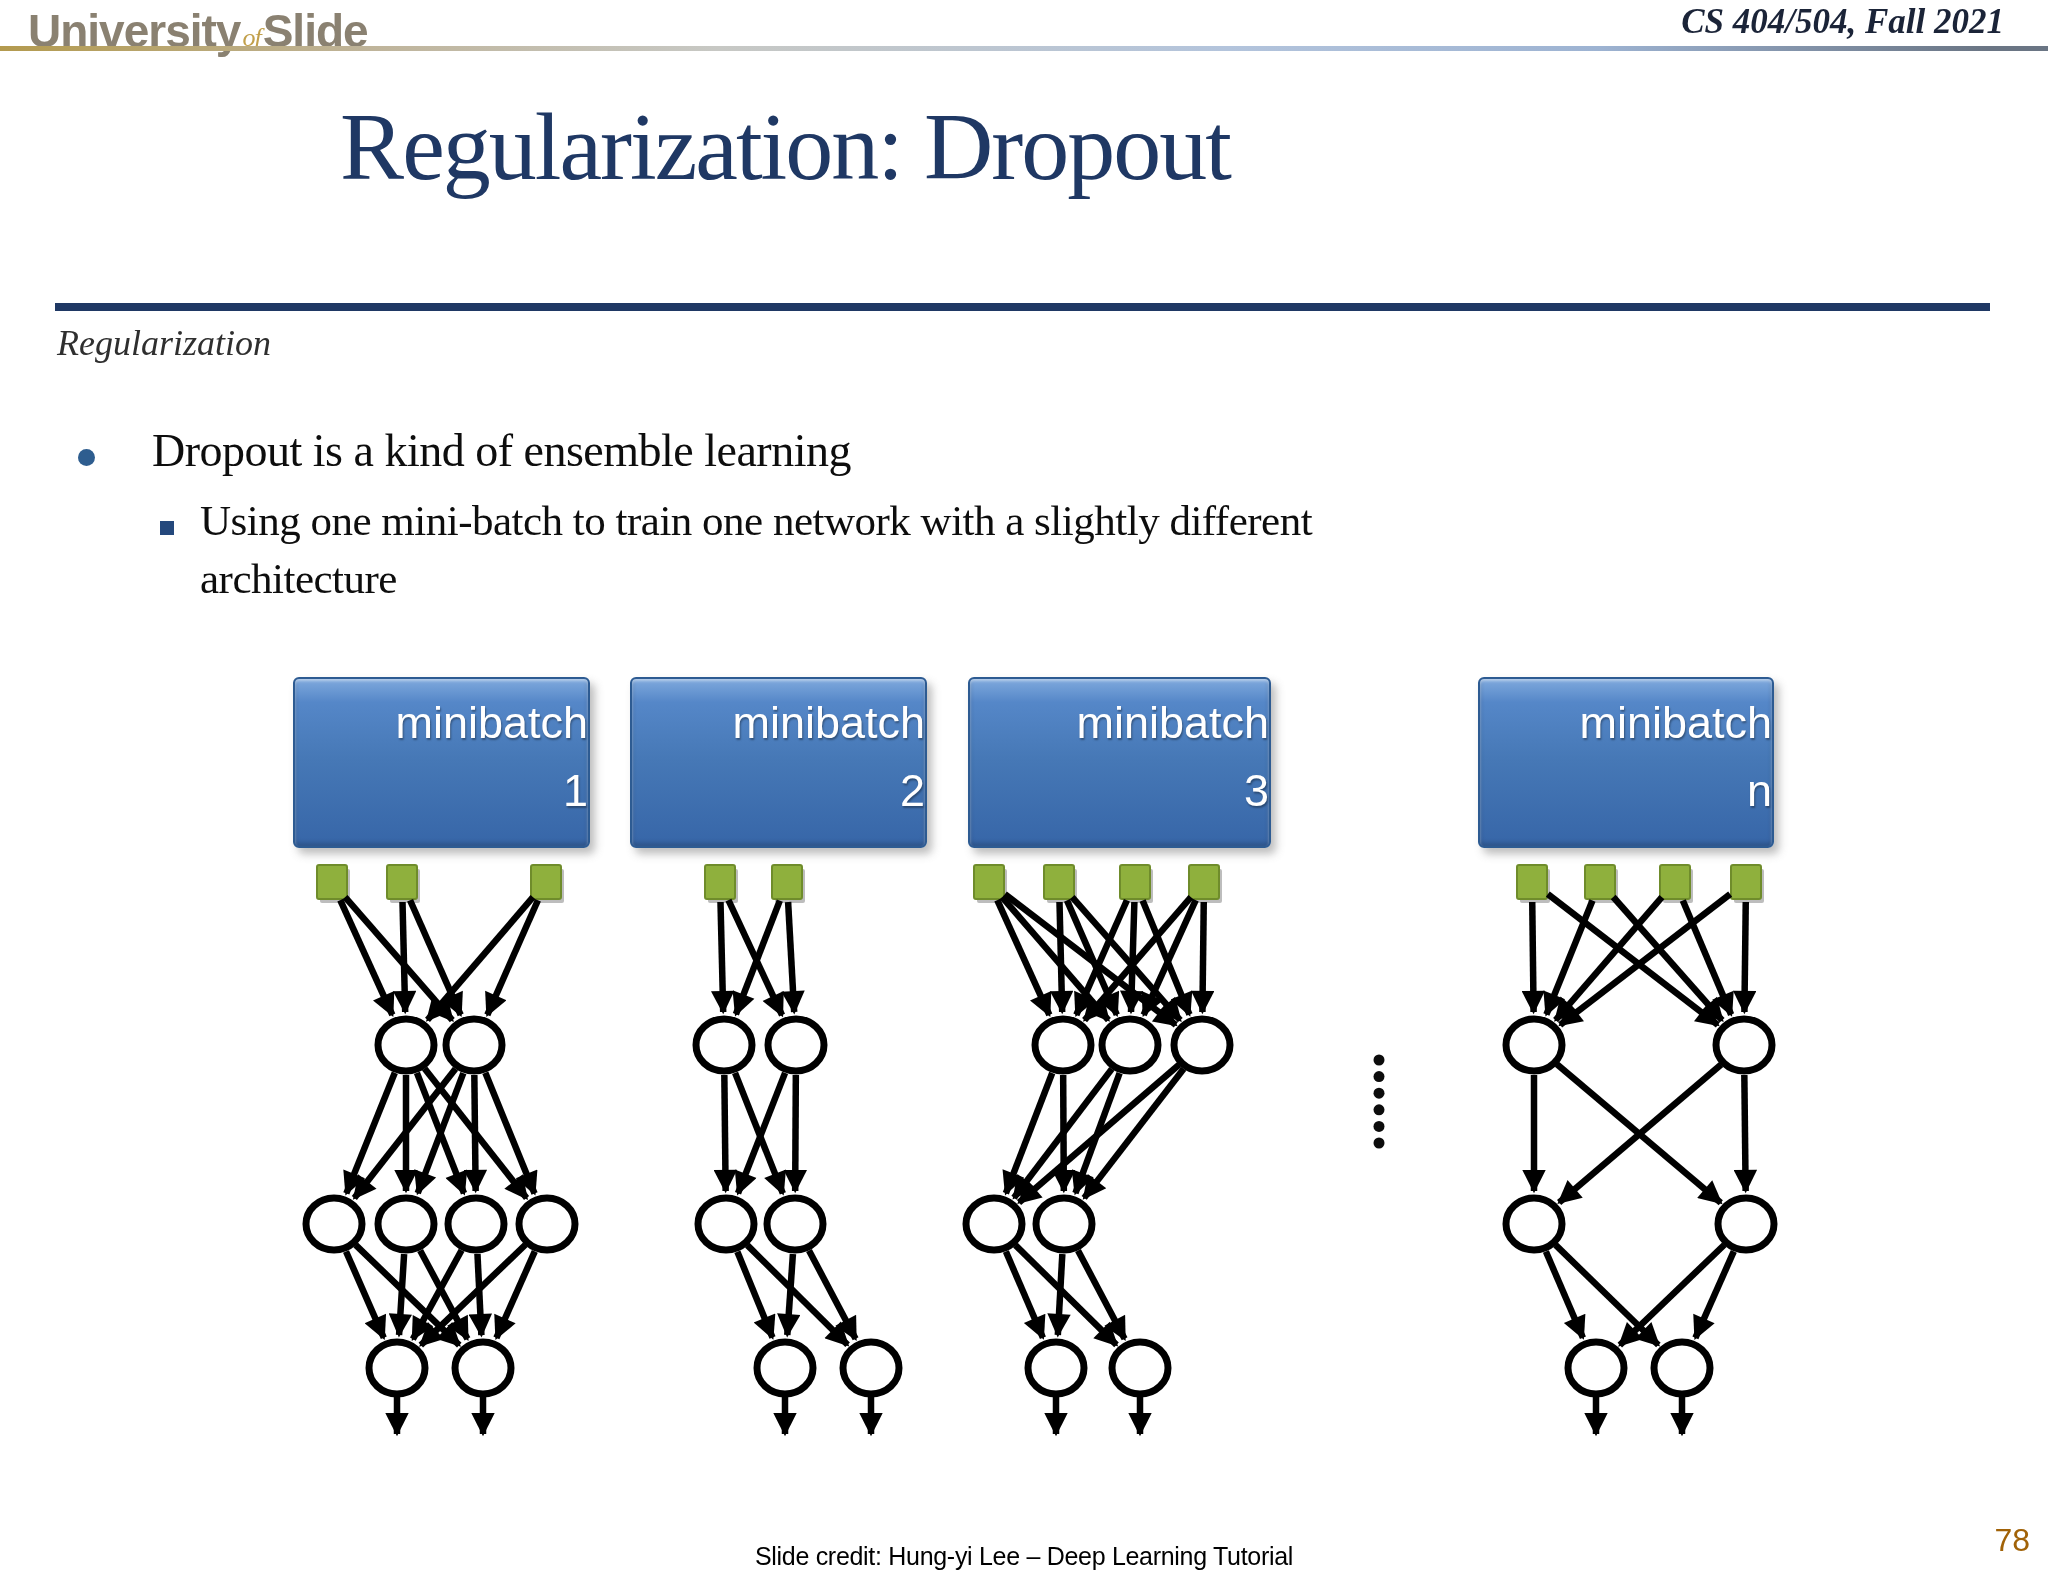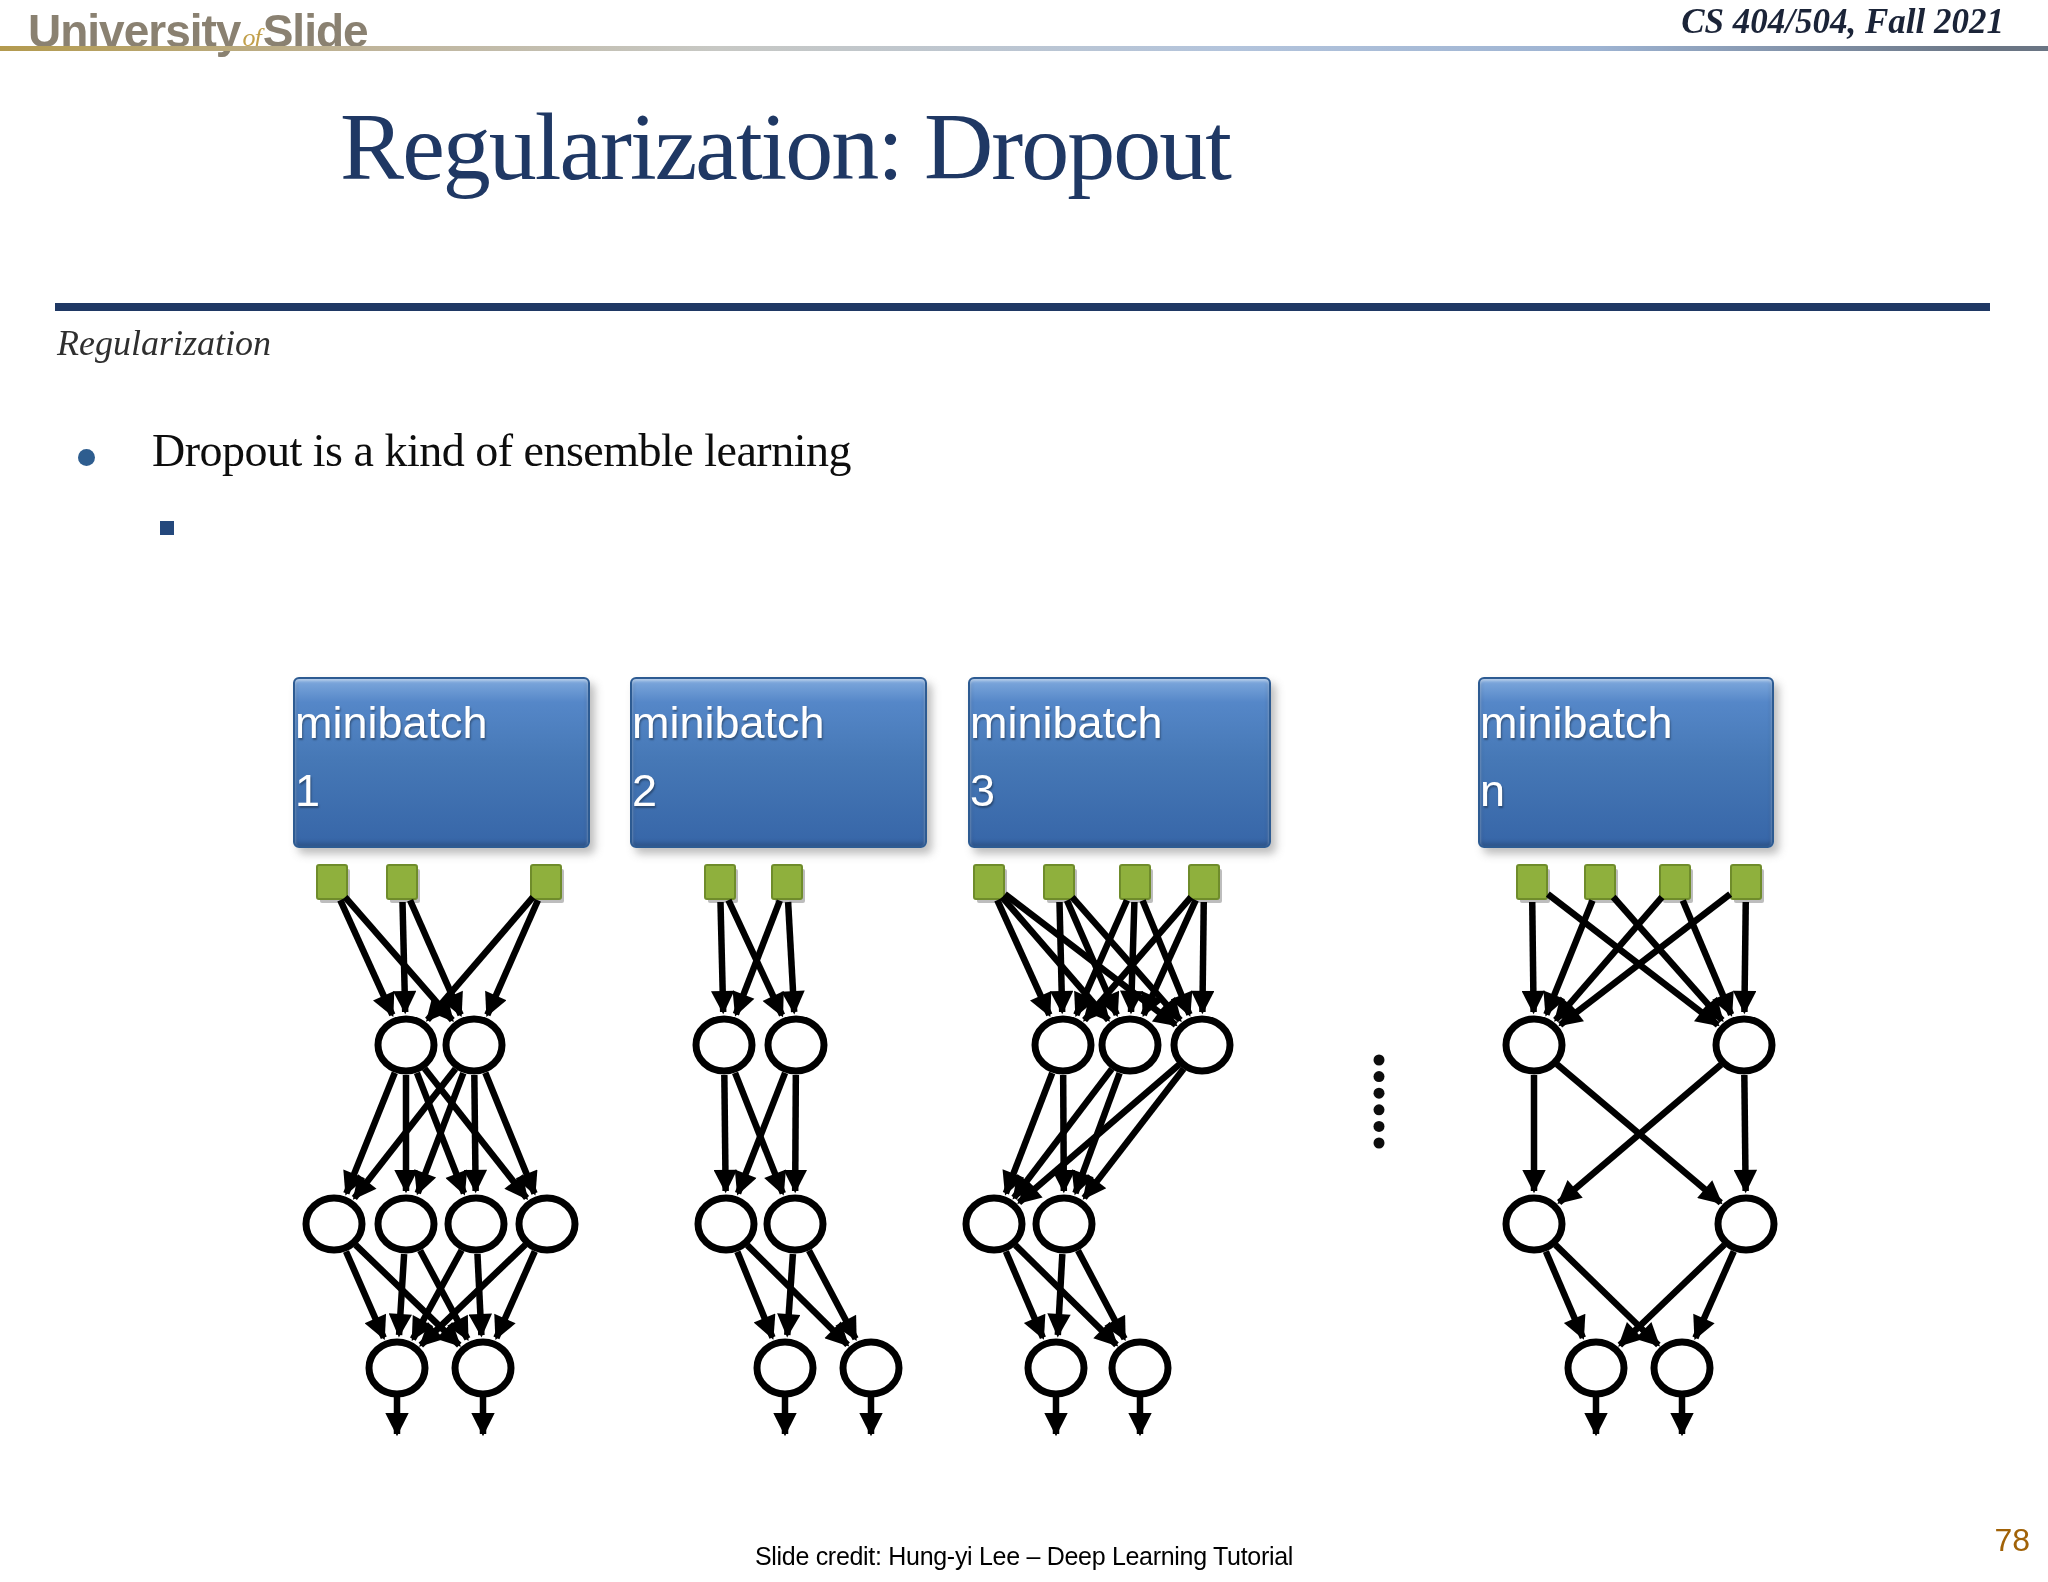--- a/index.html
+++ b/index.html
@@ -29,21 +29,21 @@
   .bullet-main{position:absolute;left:152px;top:424px;font-size:46px;color:#0d0d0d;letter-spacing:-0.5px;}
   .sub-square{position:absolute;left:160px;top:521px;width:14px;height:14px;background:#24487c;}
   .bullet-sub{position:absolute;left:200px;top:492px;font-size:43px;color:#0d0d0d;
               line-height:58px;letter-spacing:-0.5px;}
 
   
   .mbox{position:absolute;top:677px;height:171px;border-radius:6px;border:2px solid #2d5b92;
         background:linear-gradient(180deg,#7fa9dd 0%,#5587c8 14%,#4678b6 48%,#3766a8 100%);
         box-shadow:inset 0 2px 3px rgba(255,255,255,.45), inset 0 -3px 5px rgba(0,0,0,.2),
                    5px 6px 8px rgba(110,110,110,.45);
-        color:#fff;text-align:left;font-family:"Liberation Sans",sans-serif;
+        color:#fff;text-align:right;font-family:"Liberation Sans",sans-serif;
         box-sizing:border-box;padding-top:10px;}
   .mbox-line{font-size:45px;line-height:68px;text-shadow:1px 2px 2px rgba(0,0,0,.35);}
   .b1{left:293px;width:297px;}
   .b2{left:630px;width:297px;}
   .b3{left:968px;width:303px;}
   .b4{left:1478px;width:296px;}
 
   
   .net-svg{position:absolute;left:0;top:0;width:2048px;height:1582px;}
 
@@ -64,20 +64,24 @@
   <div class="course">CS 404/504, Fall 2021</div>
   <div class="top-line"></div>
 
   <div class="title">Regularization: Dropout</div>
   <div class="title-rule"></div>
   <div class="section-label">Regularization</div>
 
   <span class="bullet-dot"></span>
   <div class="bullet-main">Dropout is a kind of ensemble learning</div>
   <span class="sub-square"></span>
+  <div class="bullet-sub">
+    <div>Using one mini-batch to train one network with a slightly different</div>
+    <div>architecture</div>
+  </div>
 
   <svg class="net-svg" viewBox="0 0 2048 1582">
     <defs>
       <marker id="ah" viewBox="0 0 10 10" refX="9" refY="5" markerWidth="4.5" markerHeight="3.6" orient="auto">
         <path d="M0,0 L10,5 L0,10 Z" fill="#000"></path>
       </marker>
     </defs>
   <g>
         <rect x="320" y="869" width="30" height="34" rx="2" fill="rgba(90,90,90,.4)"></rect>
         <rect x="317" y="865" width="30" height="34" rx="2" fill="#8fb03d" stroke="#6f8c2b" stroke-width="2"></rect>

